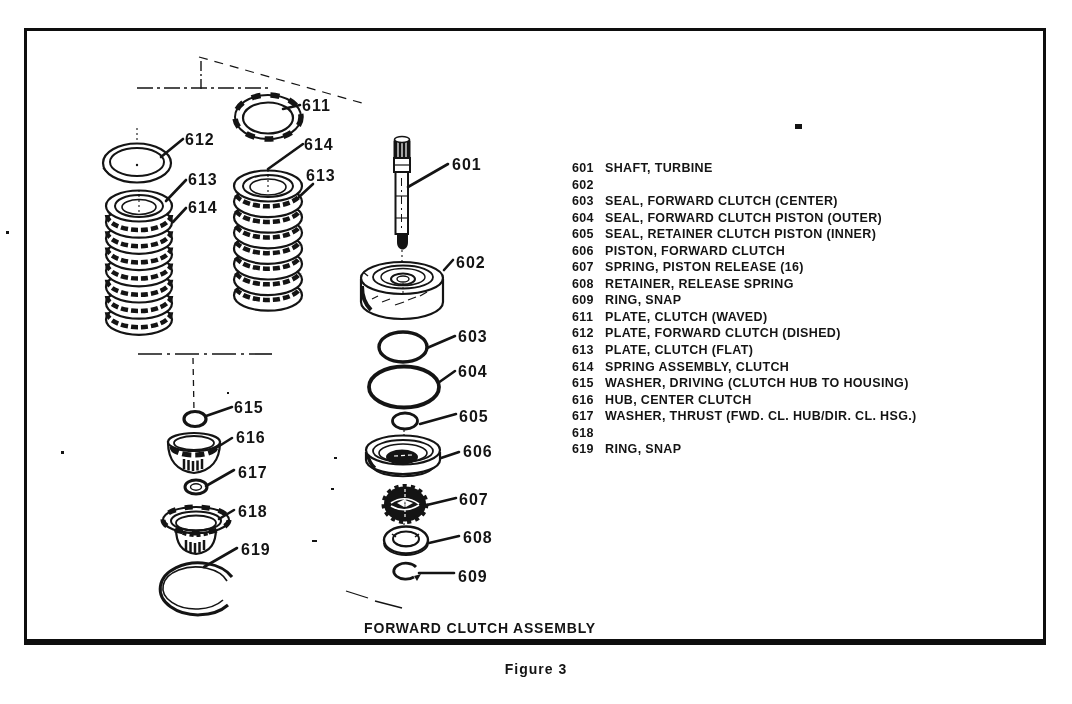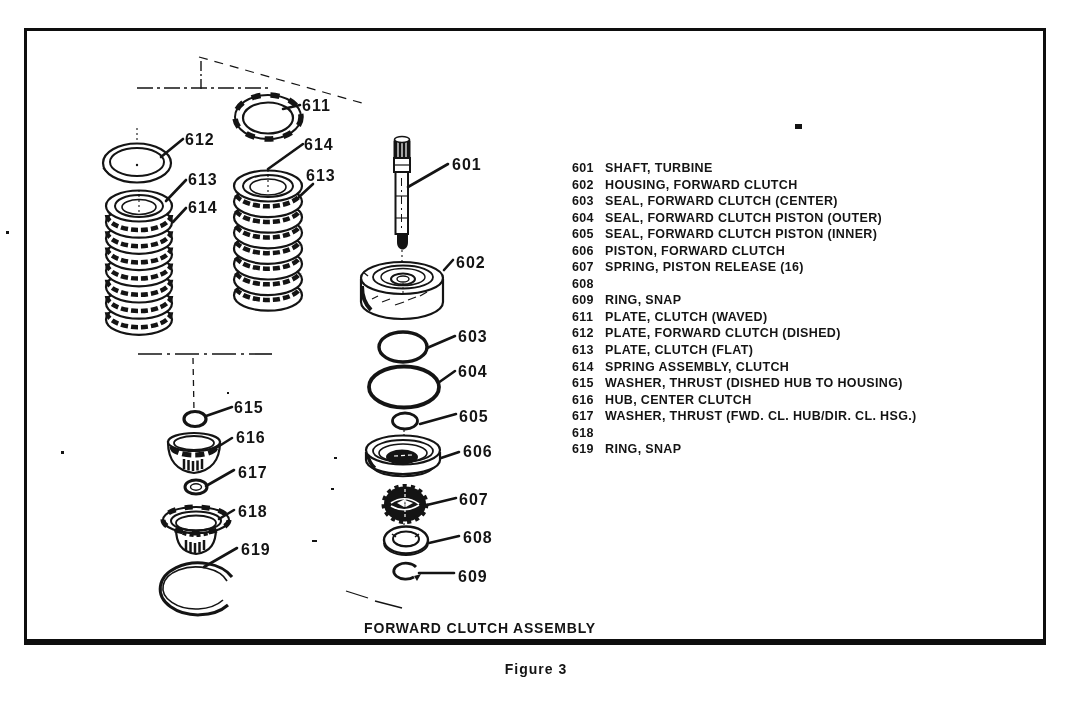--- a/index.html
+++ b/index.html
@@ -279,44 +279,44 @@
   </g>
 </svg>
 
 <div class="parts-list">
   <div class="part-row">
       <span class="pnum">601</span>
       <span class="pname">SHAFT, TURBINE</span>
     </div>
   <div class="part-row">
       <span class="pnum">602</span>
-      <span class="pname">HOUSING, FORWARD CLUTCH</span>
     </div>
   <div class="part-row">
       <span class="pnum">603</span>
       <span class="pname">SEAL, FORWARD CLUTCH (CENTER)</span>
     </div>
   <div class="part-row">
       <span class="pnum">604</span>
       <span class="pname">SEAL, FORWARD CLUTCH PISTON (OUTER)</span>
     </div>
   <div class="part-row">
       <span class="pnum">605</span>
-      <span class="pname">SEAL, FORWARD CLUTCH PISTON (INNER)</span>
+      <span class="pname">SEAL, RETAINER CLUTCH PISTON (INNER)</span>
     </div>
   <div class="part-row">
       <span class="pnum">606</span>
       <span class="pname">PISTON, FORWARD CLUTCH</span>
     </div>
   <div class="part-row">
       <span class="pnum">607</span>
       <span class="pname">SPRING, PISTON RELEASE (16)</span>
     </div>
   <div class="part-row">
       <span class="pnum">608</span>
+      <span class="pname">RETAINER, RELEASE SPRING</span>
     </div>
   <div class="part-row">
       <span class="pnum">609</span>
       <span class="pname">RING, SNAP</span>
     </div>
   <div class="part-row">
       <span class="pnum">611</span>
       <span class="pname">PLATE, CLUTCH (WAVED)</span>
     </div>
   <div class="part-row">
@@ -326,21 +326,21 @@
   <div class="part-row">
       <span class="pnum">613</span>
       <span class="pname">PLATE, CLUTCH (FLAT)</span>
     </div>
   <div class="part-row">
       <span class="pnum">614</span>
       <span class="pname">SPRING ASSEMBLY, CLUTCH</span>
     </div>
   <div class="part-row">
       <span class="pnum">615</span>
-      <span class="pname">WASHER, THRUST (DISHED HUB TO HOUSING)</span>
+      <span class="pname">WASHER, DRIVING (CLUTCH HUB TO HOUSING)</span>
     </div>
   <div class="part-row">
       <span class="pnum">616</span>
       <span class="pname">HUB, CENTER CLUTCH</span>
     </div>
   <div class="part-row">
       <span class="pnum">617</span>
       <span class="pname">WASHER, THRUST (FWD. CL. HUB/DIR. CL. HSG.)</span>
     </div>
   <div class="part-row">

